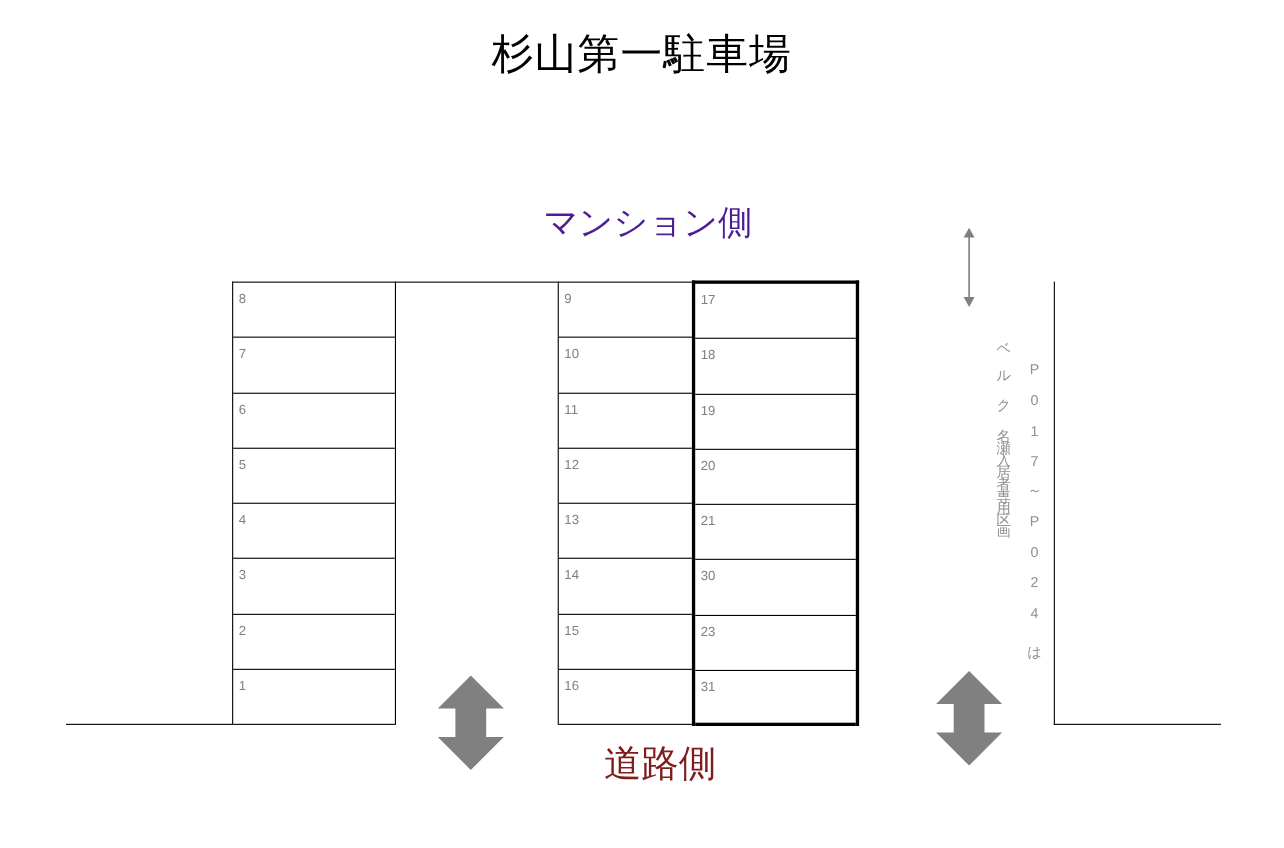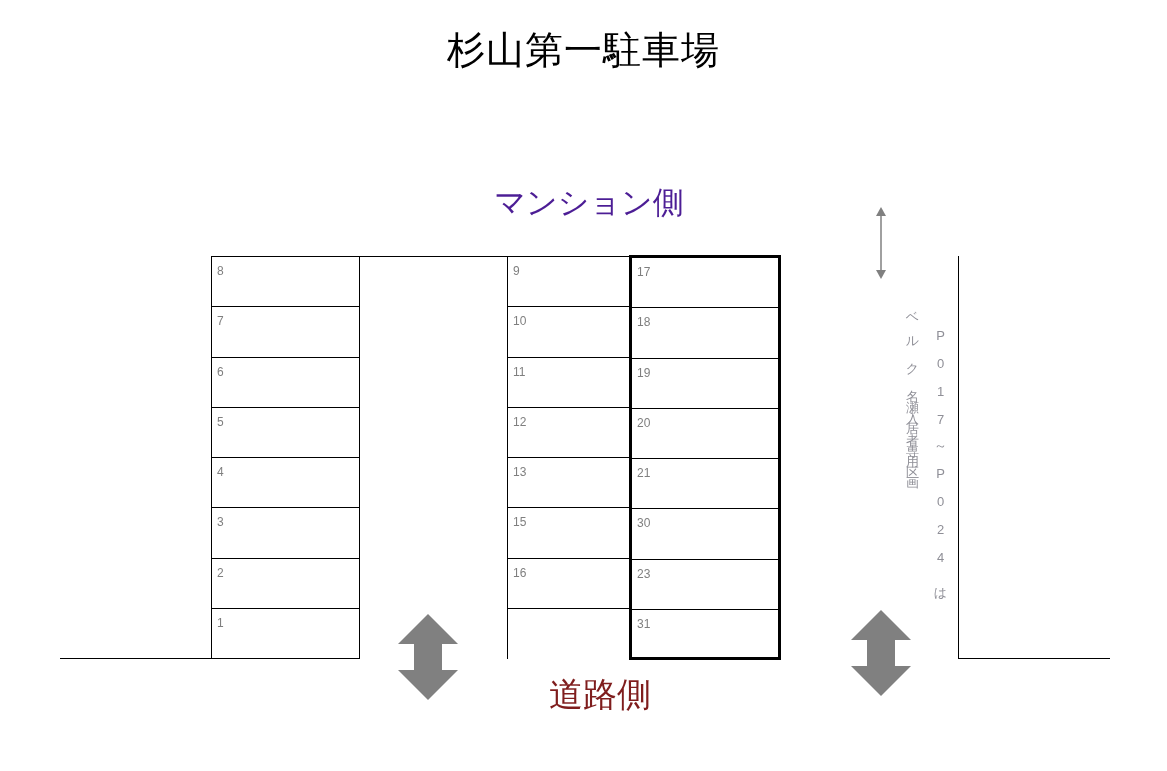--- a/index.html
+++ b/index.html
@@ -181,20 +181,23 @@
     <div class="cell">
       <span class="cell-num">11</span>
     </div>
     <div class="cell">
       <span class="cell-num">12</span>
     </div>
     <div class="cell">
       <span class="cell-num">13</span>
     </div>
     <div class="cell">
+      <span class="cell-num">14</span>
+    </div>
+    <div class="cell">
       <span class="cell-num">15</span>
     </div>
     <div class="cell">
       <span class="cell-num">16</span>
     </div>
   </div>
 
   <div class="grid thick" style="left:629px; top:255px; width:152px; height:405px;">
     <div class="cell">
       <span class="cell-num">17</span>

